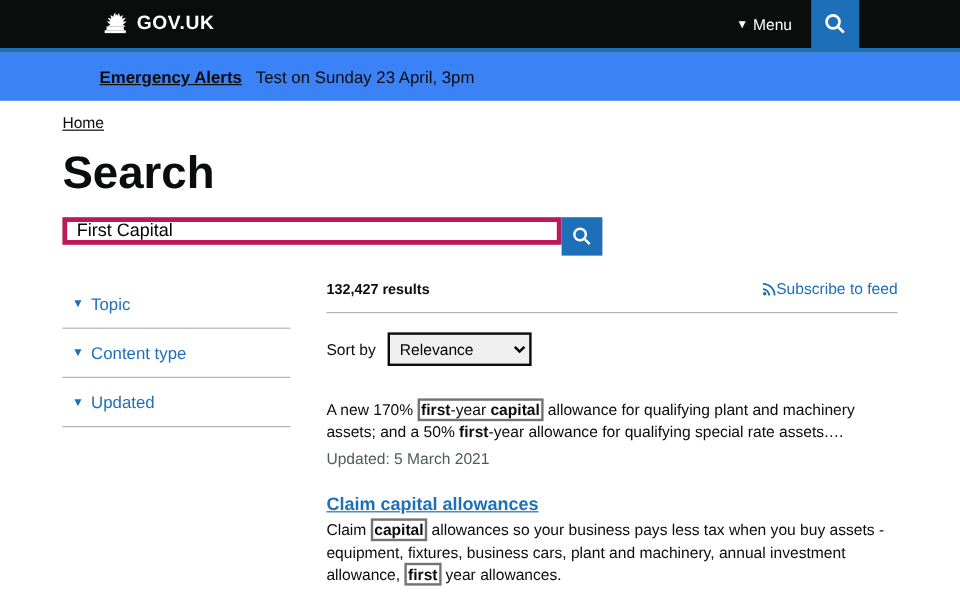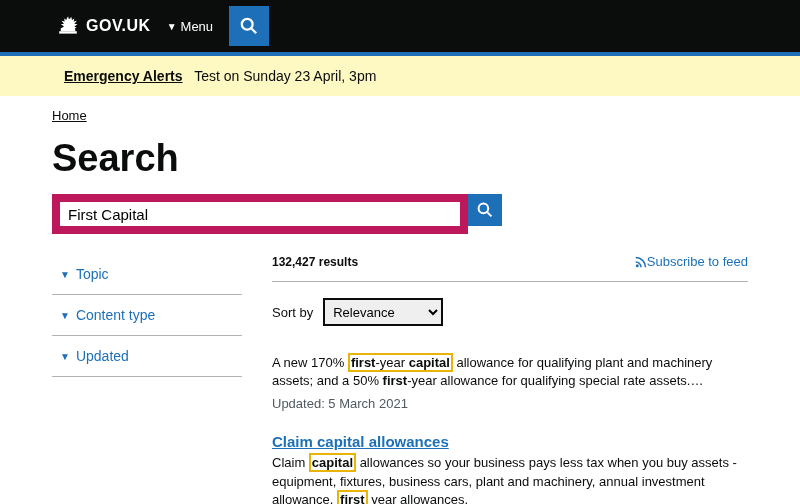--- a/index.html
+++ b/index.html
@@ -1,46 +1,46 @@
 <!DOCTYPE html>
 <html><head>
 <meta charset="utf-8">
 <style>
   * { box-sizing: border-box; margin: 0; padding: 0; }
   body { font-family: Arial, Helvetica, sans-serif; background: #fff; color: #0b0c0c; width: 800px; }
-  .header { background: #0b0c0c; height: 52px; display: flex; align-items: center; padding: 0 56px; }
+  .header { background: #0b0c0c; height: 40px; display: flex; align-items: center; padding: 0 84px; justify-content: space-between; }
   .logo-wrap { display: flex; align-items: center; gap: 6px; }
   .crown { display: inline-block; }
   .logo-text { color: #fff; font-weight: 700; font-size: 16px; letter-spacing: 0.5px; }
   .header-right { display: flex; align-items: center; height: 100%; }
   .menu-btn { color: #fff; font-size: 13px; display: flex; align-items: center; gap: 4px; padding: 0 16px; height: 100%; cursor: pointer; }
   .search-header-btn { background: #1d70b8; width: 40px; height: 40px; display: flex; align-items: center; justify-content: center; cursor: pointer; }
   .blue-bar { height: 4px; background: #1d70b8; }
-  .alert-bar { background: #fef9c3; padding: 12px 64px; font-size: 14px; }
+  .alert-bar { background: #3b82f6; padding: 12px 83px; font-size: 14px; }
   .alert-link { font-weight: 700; text-decoration: underline; color: #0b0c0c; }
   .content { padding: 10px 52px 20px; }
   .breadcrumb { font-size: 13px; text-decoration: underline; color: #0b0c0c; display: inline-block; margin-bottom: 14px; }
   .page-title { font-size: 38px; font-weight: 700; margin-bottom: 14px; }
   .search-row { display: flex; margin-bottom: 20px; width: 450px; }
-  .search-input { flex: 1; border: 8px solid #be185d; padding: 6px 8px; font-size: 15px; height: 40px; }
+  .search-input { flex: 1; border: 4px solid #be185d; padding: 6px 8px; font-size: 15px; height: 23px; }
   .search-btn { background: #1d70b8; width: 34px; height: 32px; border: none; display: flex; align-items: center; justify-content: center; cursor: pointer; }
   .main-row { display: flex; gap: 30px; }
   .filters { width: 190px; }
   .filter-item { border-bottom: 1px solid #b1b4b6; padding: 12px 0 12px 8px; color: #1d70b8; font-size: 14px; display: flex; align-items: center; gap: 6px; cursor: pointer; }
   .results { flex: 1; }
   .results-head { display: flex; justify-content: space-between; align-items: center; padding-bottom: 12px; border-bottom: 1px solid #b1b4b6; margin-bottom: 16px; }
   .results-count { font-size: 12px; font-weight: 700; }
   .subscribe { color: #1d70b8; font-size: 13px; display: flex; align-items: center; gap: 0; cursor: pointer; }
   .sort-row { display: flex; align-items: center; gap: 10px; font-size: 13px; margin-bottom: 28px; }
   .sort-select { border: 2px solid #0b0c0c; font-size: 13px; padding: 3px 4px; width: 120px; height: 28px; }
   .result-item { margin-bottom: 22px; font-size: 13px; }
   .result-title { color: #1d70b8; font-weight: 700; font-size: 15px; text-decoration: underline; margin-bottom: 4px; display: inline-block; }
   .result-desc { line-height: 1.4; margin-bottom: 6px; }
   .result-meta { color: #505a5f; font-size: 13px; }
-  .hl { border: 2px solid #eab308; padding: 0 1px; }
+  .hl { border: 2px solid #737373; padding: 0 1px; }
   .bold { font-weight: 700; }
   .chev { font-size: 10px; }
   svg { display: block; }
 </style>
 </head>
 <body>
 
 <div class="header">
   <div class="logo-wrap">
     <span class="crown">

